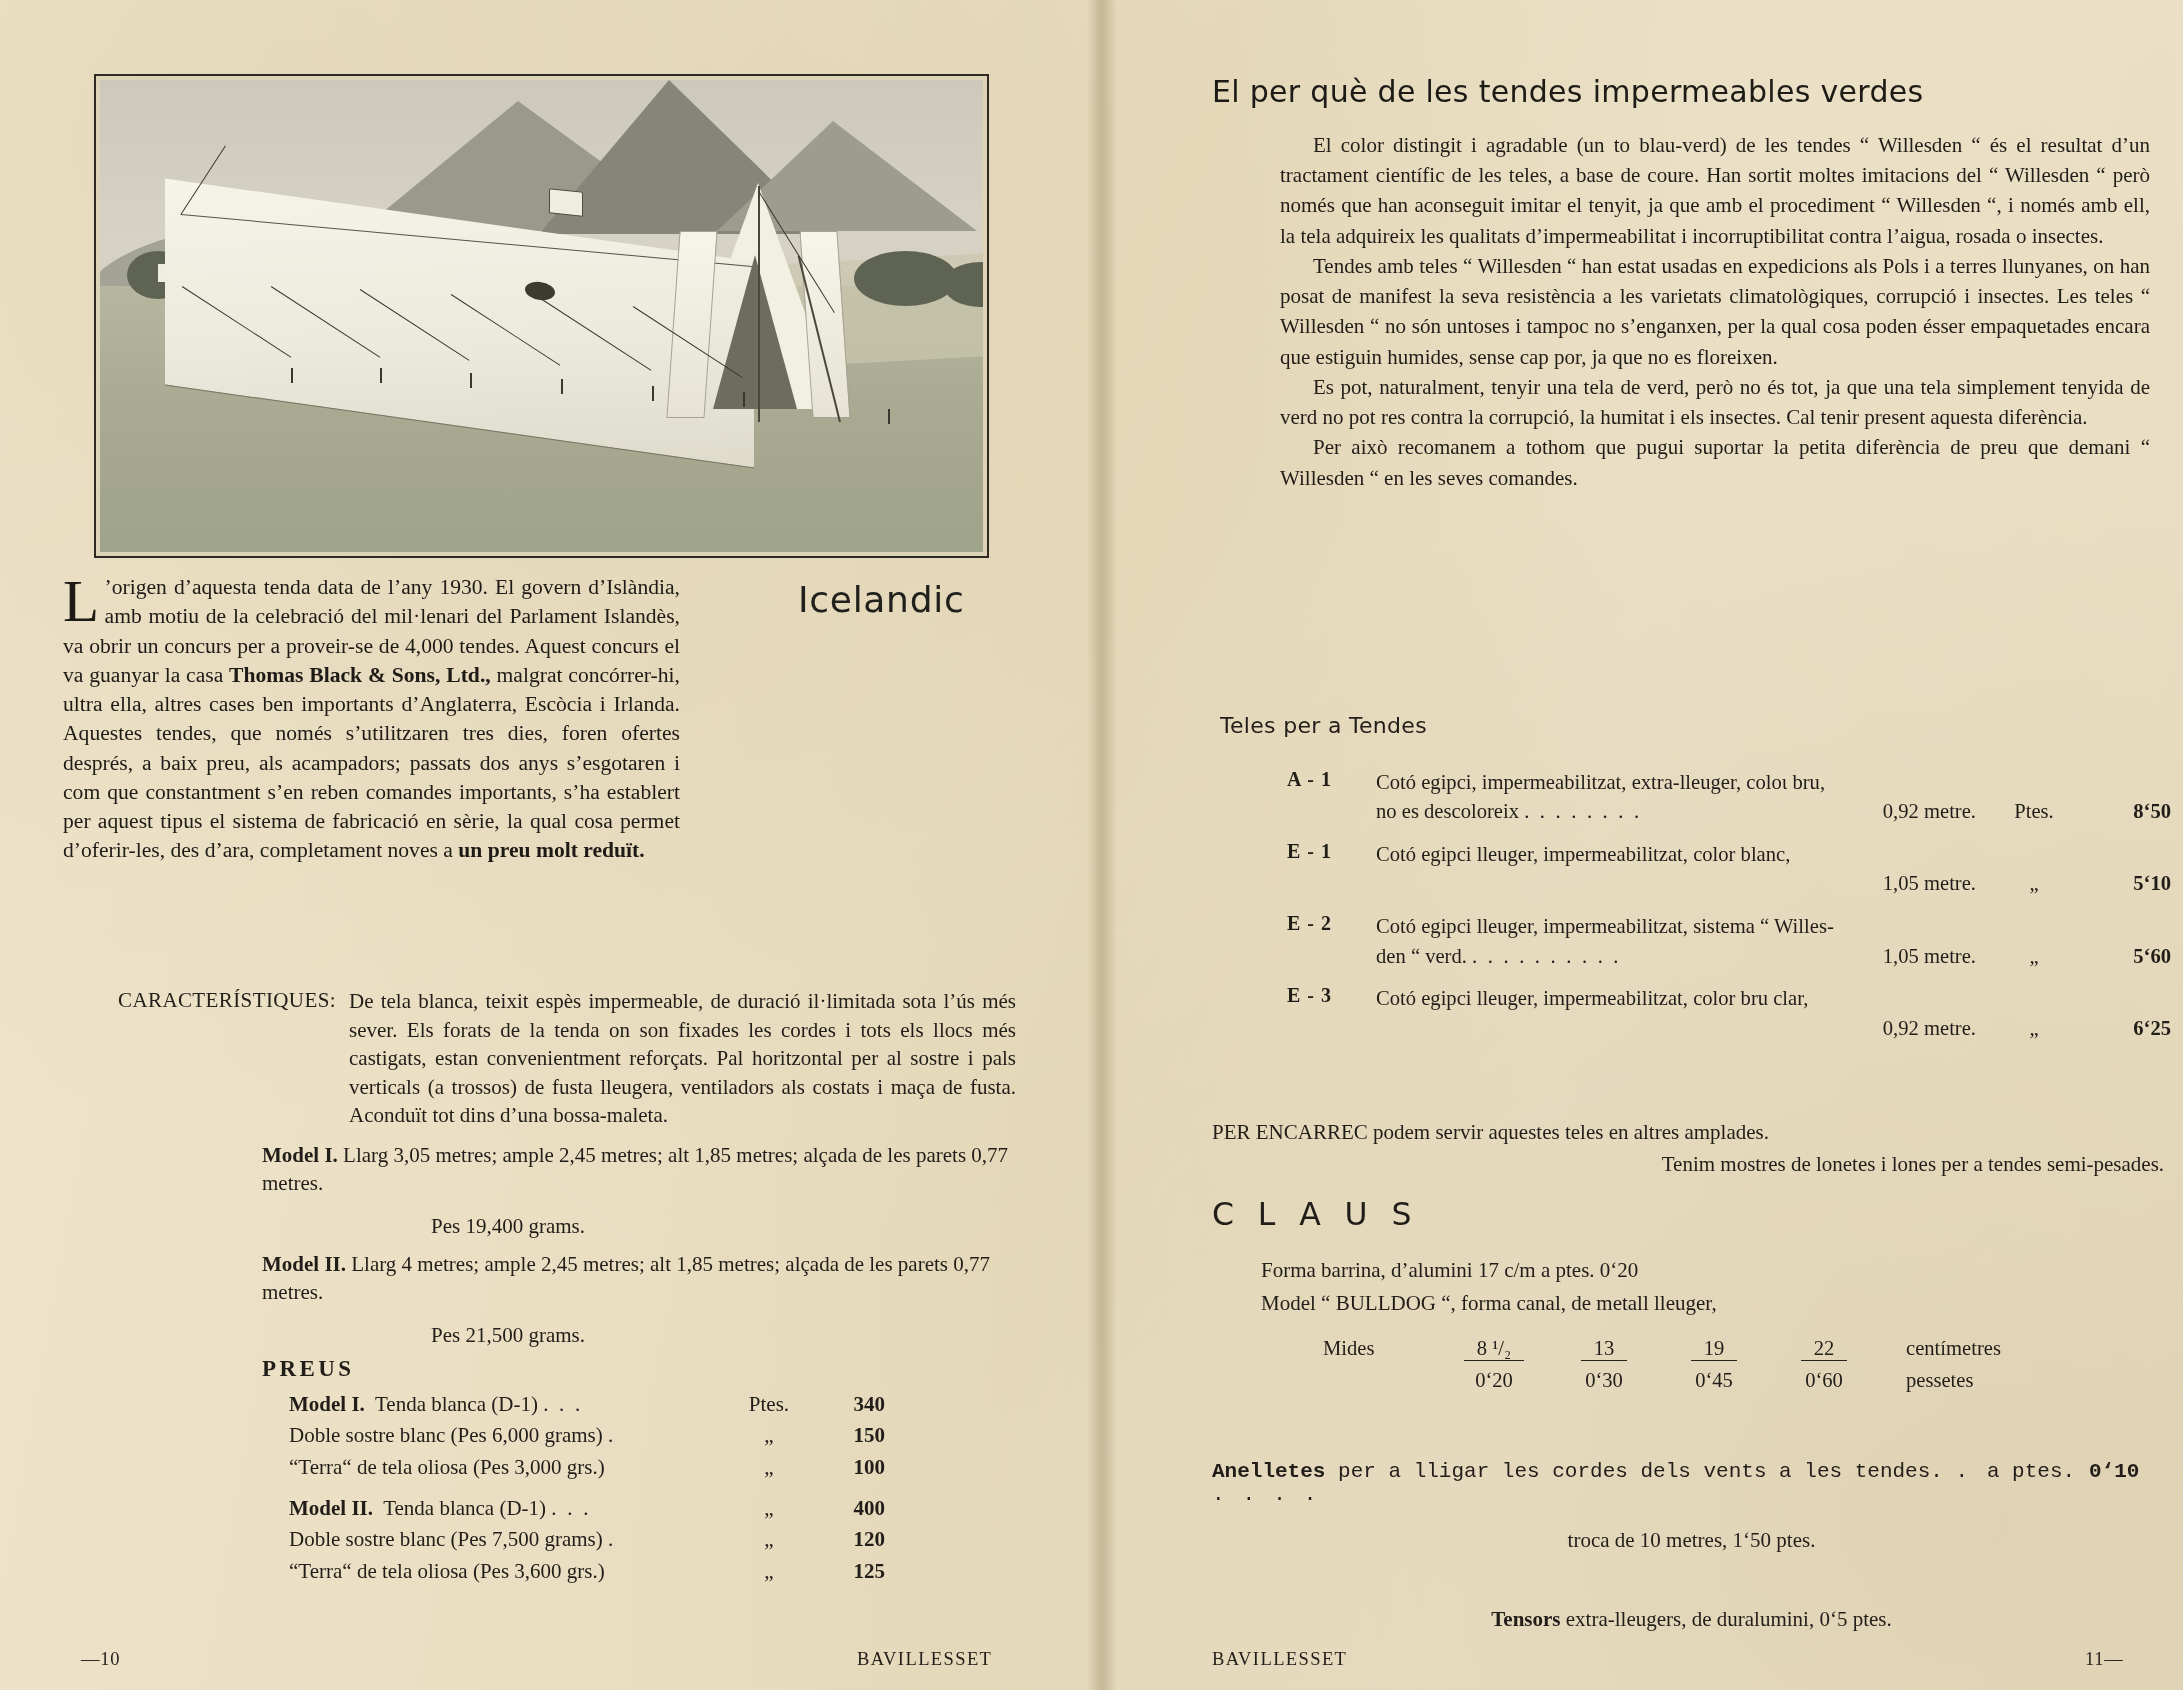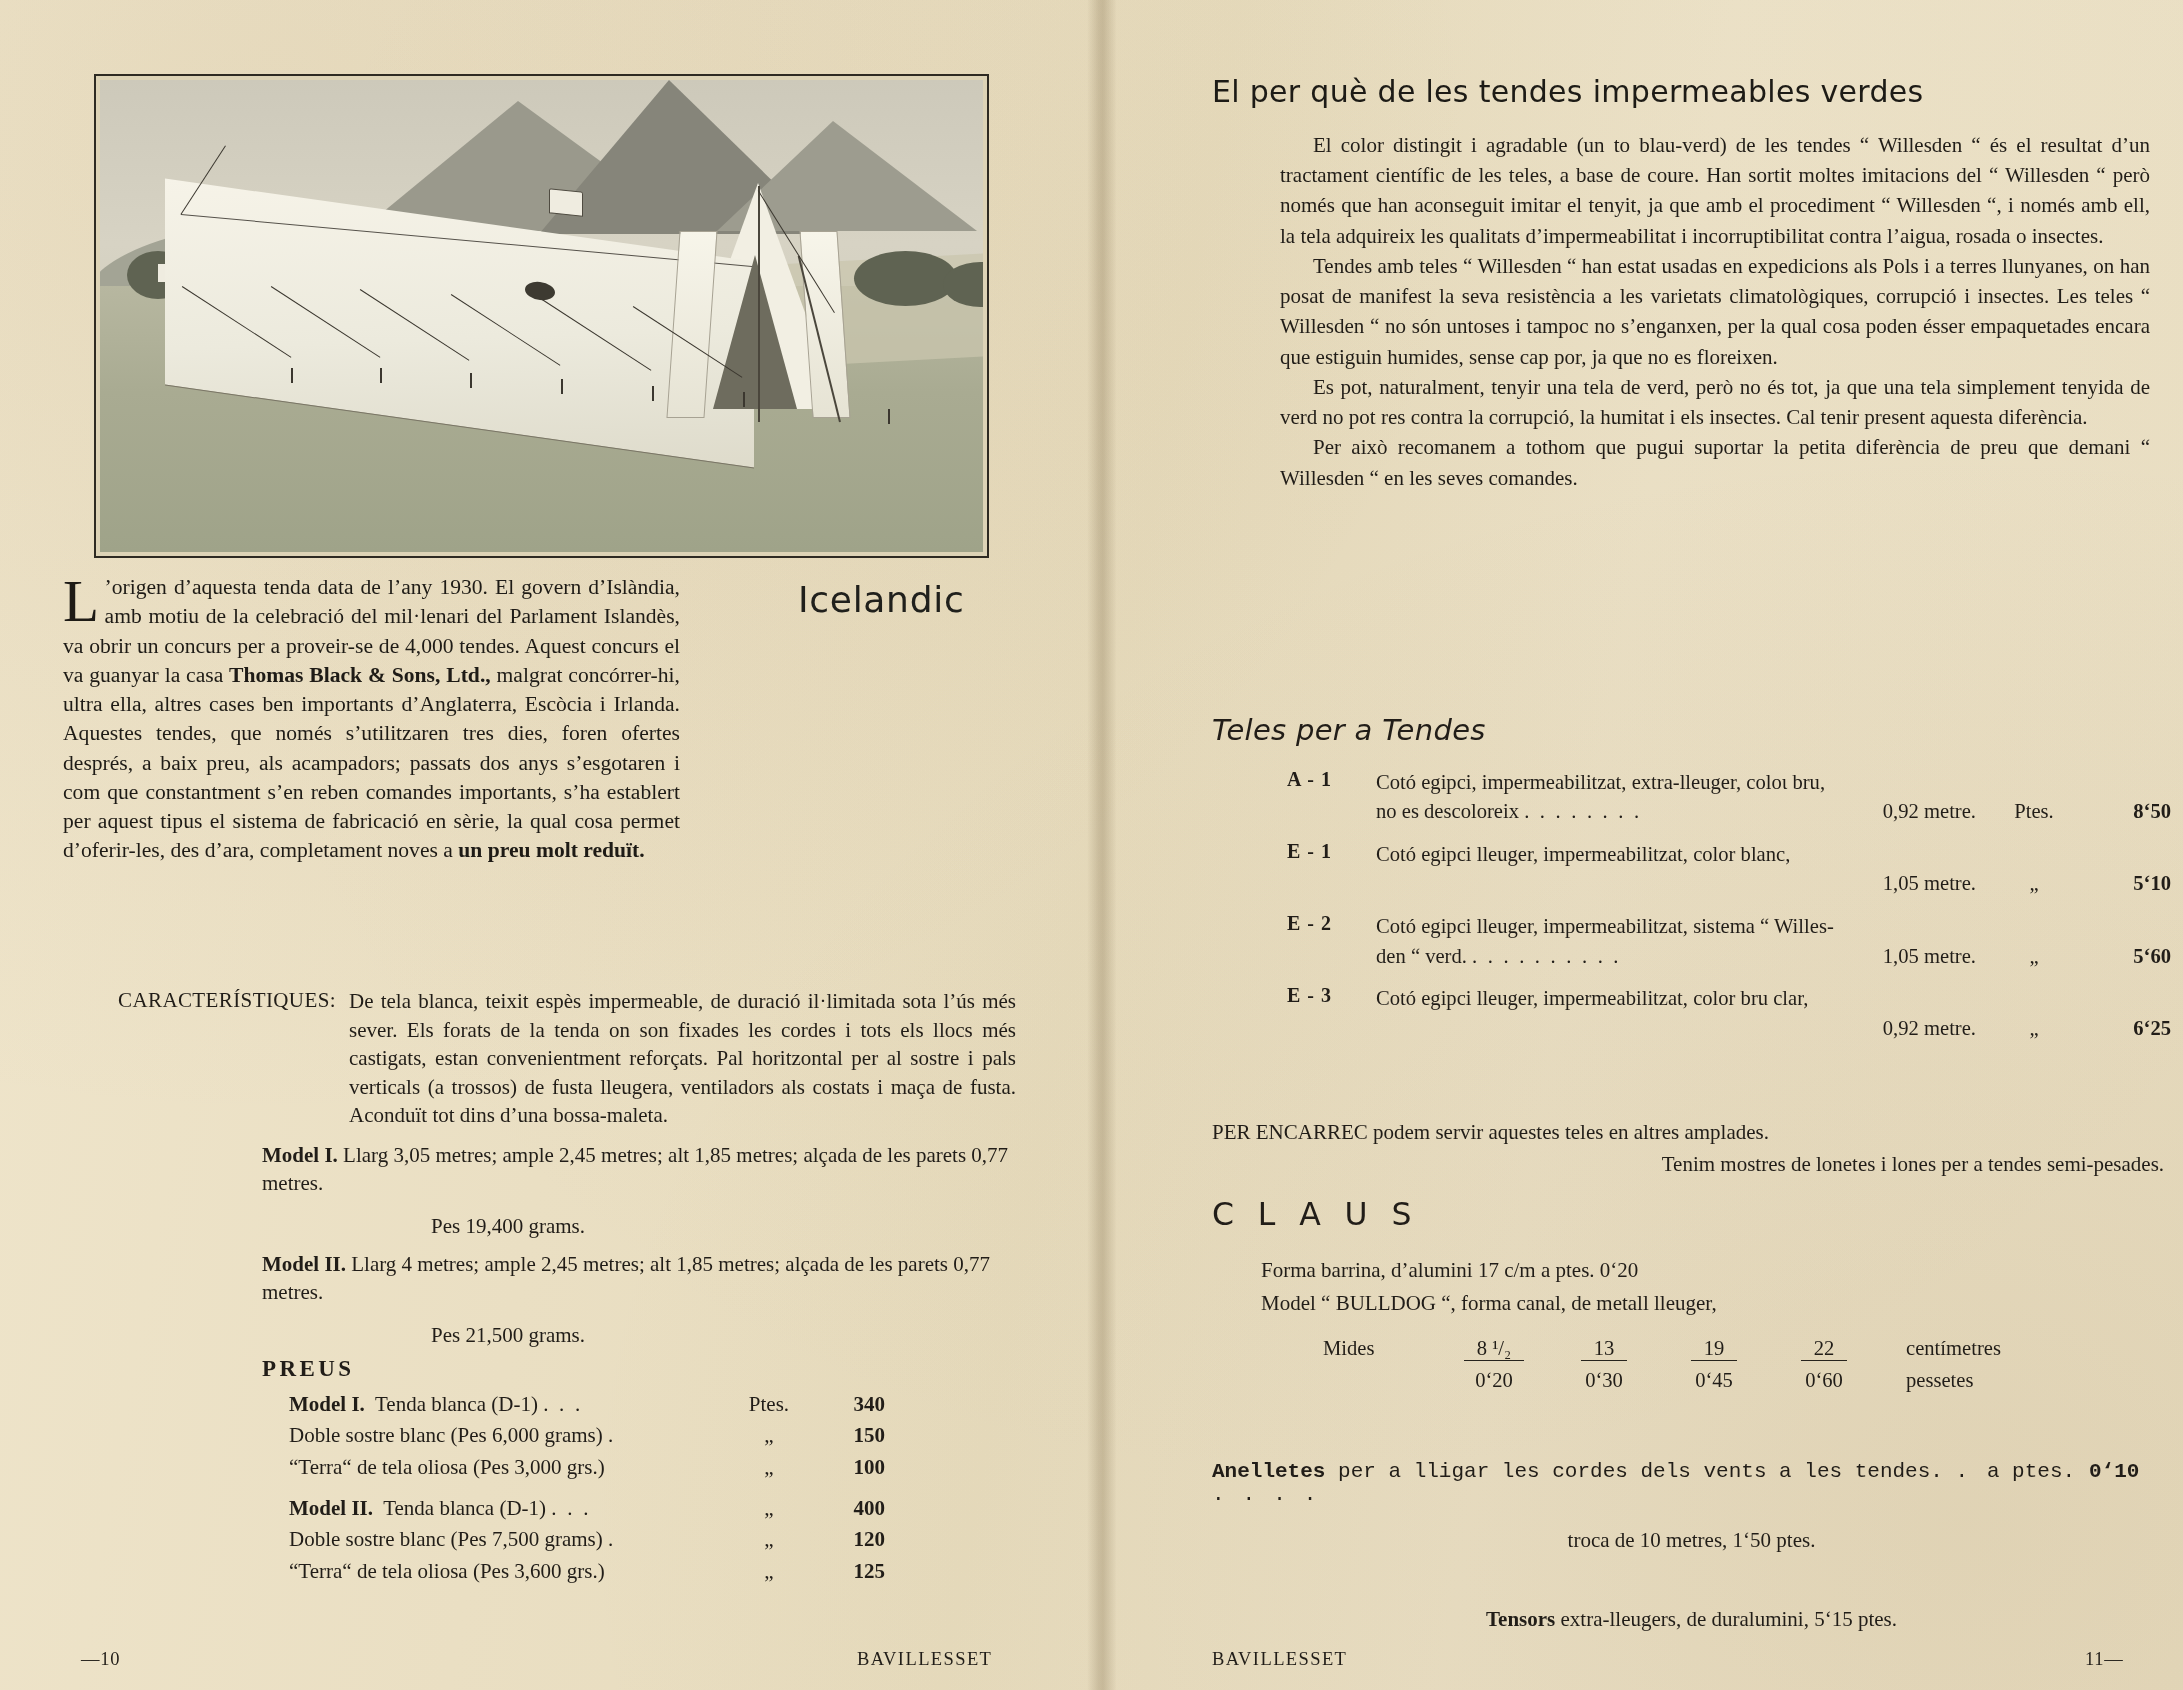--- a/index.html
+++ b/index.html
@@ -301,26 +301,25 @@
     left: 164px;
     top: 130px;
     width: 870px;
     font-size: 21px;
     line-height: 1.44;
     text-align: justify;
   }
   .r-body p { margin: 0; text-indent: 33px; }
   .teles-title {
     position: absolute;
-    left: 96px;
+    left: 104px;
     top: 713px;
     font-family: "DejaVu Sans", sans-serif;
-    font-size: 29px;
+    font-size: 22px;
     letter-spacing: 0.3px;
-    font-style: italic;
   }
   .teles {
     position: absolute;
     left: 171px;
     top: 768px;
     width: 884px;
     font-size: 20.6px;
   }
   .tele-row { display: flex; margin-bottom: 13.7px; }
   .tele-code {
@@ -632,20 +631,20 @@
       <div style="flex:1"><b>Anelletes</b><span> per a lligar les cordes dels vents a les tendes.</span> <span class="dots">.  .  .  .  .</span></div>
       <div style="width:116px; text-align:center;">a ptes.</div>
       <div style="width:82px; text-align:left; font-weight:bold;">0‘10</div>
     </div>
 
     <div class="cordeta">
       <div>troca de 10 metres,   1‘50 ptes.</div>
     </div>
 
     <div class="tensors">
-      <b>Tensors</b><span> extra-lleugers, de duralumini,   5‘15 ptes.</span>
+      <b>Tensors</b><span> extra-lleugers, de duralumini,   0‘5 ptes.</span>
     </div>
   </div>
 
   <div class="footer f-right-brand">BAVILLESSET</div>
   <div class="footer f-right-num">11—</div>
 </div>
 
 
 </body></html>

